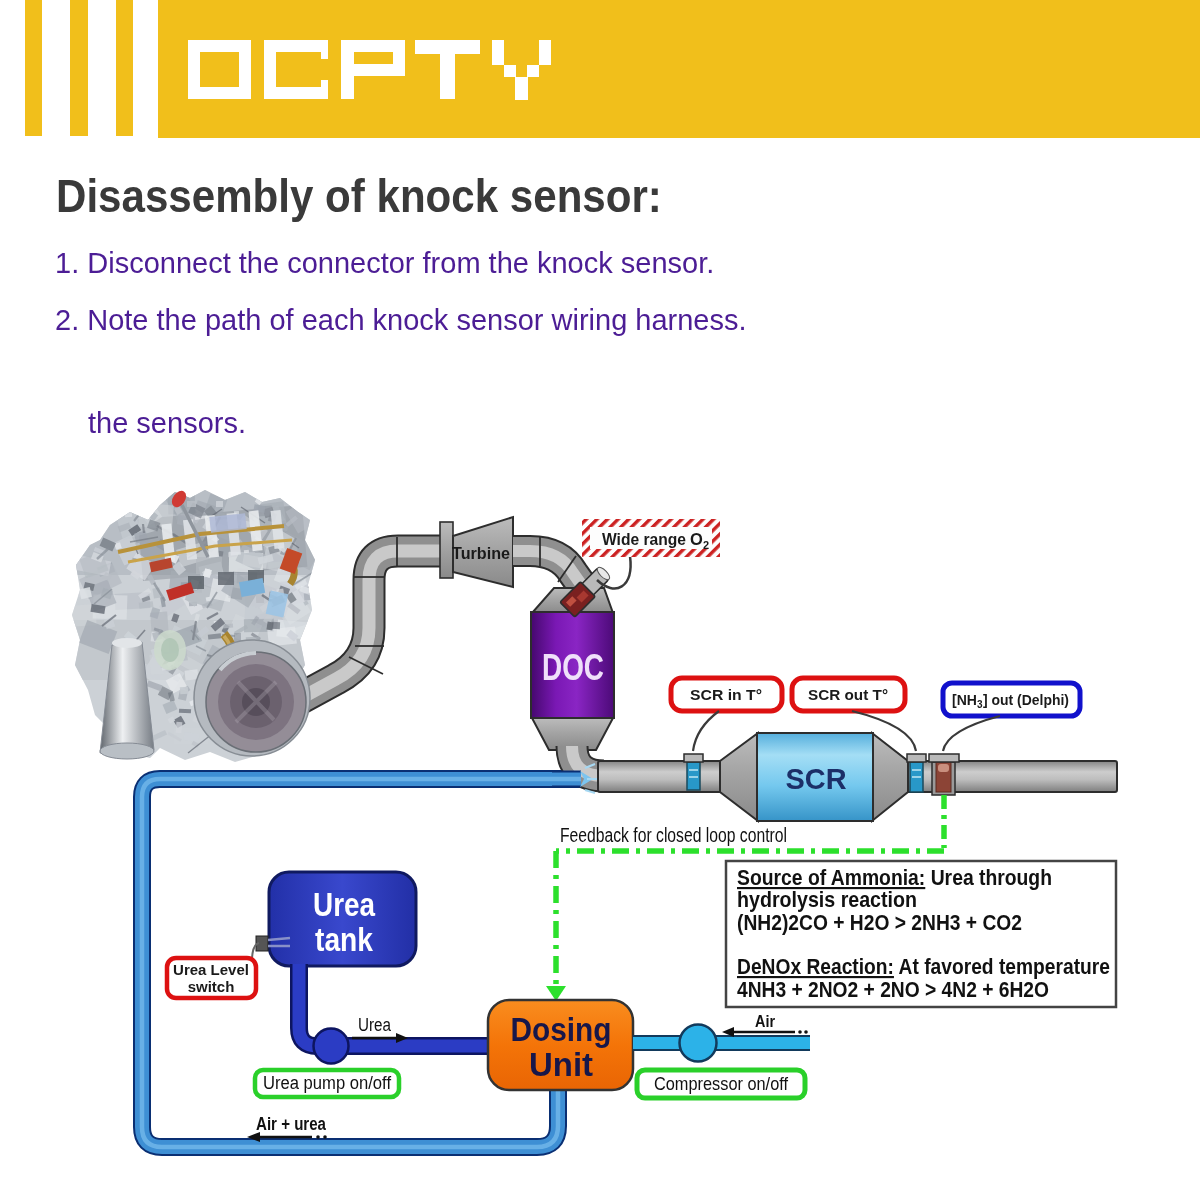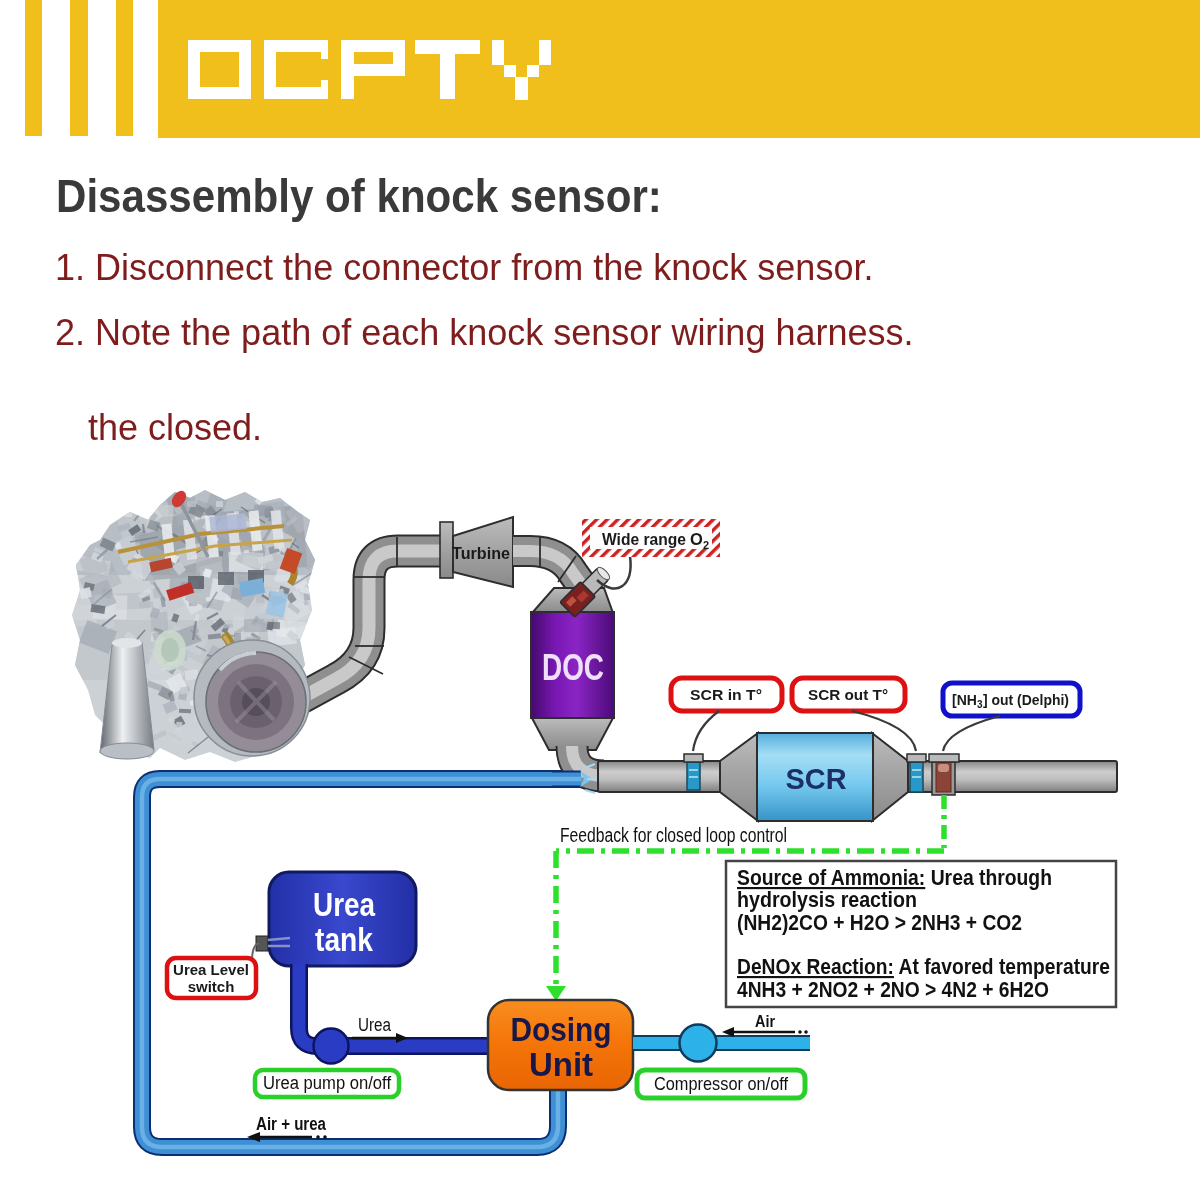--- a/index.html
+++ b/index.html
@@ -2,42 +2,42 @@
 <html><head>
 <meta charset="utf-8">
 <style>
   html,body{margin:0;padding:0;background:#fff;}
   #page{position:relative;width:1200px;height:1200px;background:#fff;overflow:hidden;
         font-family:"Liberation Sans", sans-serif;}
   .stripe{position:absolute;top:0;background:#F1BF1B;}
   #hblock{position:absolute;left:158px;top:0;width:1042px;height:138px;background:#F1BF1B;}
   #heading{position:absolute;left:56px;top:169px;font-size:46px;font-weight:bold;color:#3a3a3a;
            transform:scaleX(0.915);transform-origin:left top;white-space:pre;}
-  .li{position:absolute;left:55px;font-size:36px;color:#7f1d1d;white-space:pre;}
+  .li{position:absolute;left:55px;font-size:29px;color:#4c1d95;white-space:pre;}
 </style>
 </head>
 <body>
 <div id="page">
   <div class="stripe" style="left:25px;width:17px;height:136px;"></div>
   <div class="stripe" style="left:70px;width:18px;height:136px;"></div>
   <div class="stripe" style="left:116px;width:17px;height:136px;"></div>
   <div id="hblock"></div>
   <svg style="position:absolute;left:0;top:0;" width="600" height="140" viewBox="0 0 600 140">
     <g fill="#fff">
       <path fill-rule="evenodd" d="M188 40h63v59h-63zM200 52h39v35h-39z"></path>
       <path d="M264 40h64v12h-64zM264 40h12v59h-12zM264 87h64v12h-64zM321 52h7v7h-7zM321 80h7v7h-7z"></path>
       <path d="M341 40h64v12h-64zM341 40h13v59h-13zM393 40h12v36h-12zM341 64h64v12h-64z"></path>
       <path d="M415 40h65v14h-65zM440 40h15v59h-15z"></path>
       <path d="M492 40h12v25h-12zM539 40h12v25h-12zM504 65h12v12h-12zM527 65h12v12h-12zM515 77h13v23h-13z"></path>
     </g>
   </svg>
   <div id="heading">Disassembly of knock sensor:</div>
   <div class="li" style="top:247px;">1. Disconnect the connector from the knock sensor.</div>
-  <div class="li" style="top:312px;">2. Note the path of each knock sensor wiring harness.</div>
-  <div class="li" style="top:407px;left:88px;">the closed.</div>
+  <div class="li" style="top:304px;">2. Note the path of each knock sensor wiring harness.</div>
+  <div class="li" style="top:407px;left:88px;">the sensors.</div>
   <svg style="position:absolute;left:0;top:480px;" width="1200" height="720" viewBox="0 480 1200 720">
     <defs>
       <linearGradient id="pipeV" x1="0" y1="0" x2="0" y2="1">
         <stop offset="0" stop-color="#848484"></stop>
           <stop offset="0.35" stop-color="#cdcdcd"></stop>
         <stop offset="0.6" stop-color="#bdbdbd"></stop>
           <stop offset="1" stop-color="#7e7e7e"></stop>
       </linearGradient>
       <linearGradient id="turb" x1="0" y1="0" x2="0" y2="1">
         <stop offset="0" stop-color="#bcbcbc"></stop>

